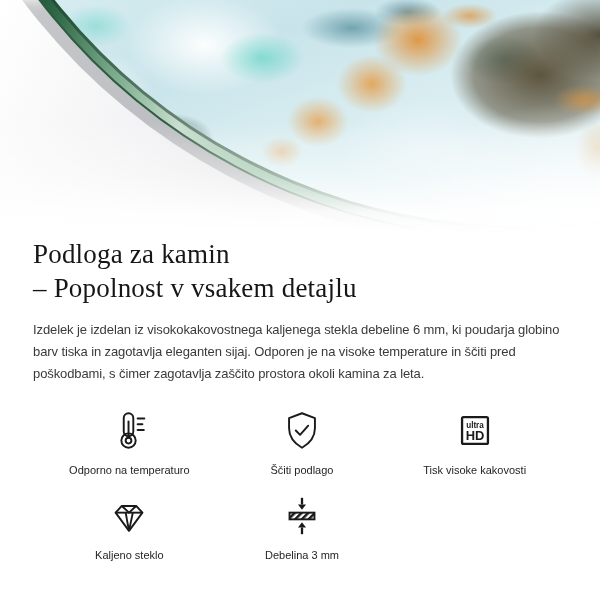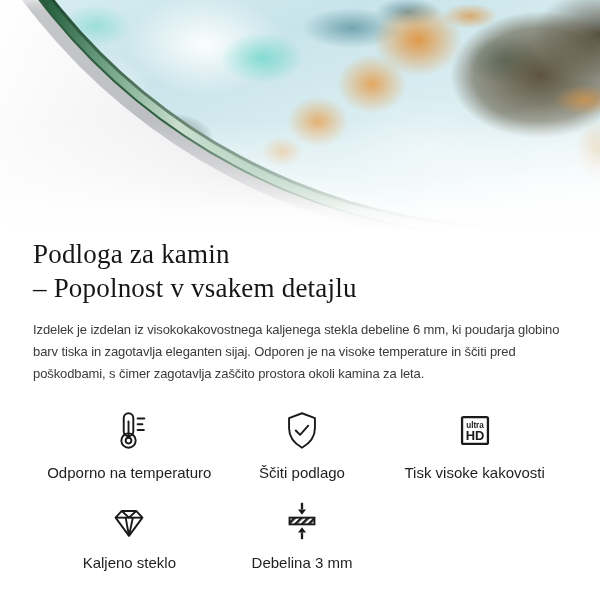--- a/index.html
+++ b/index.html
@@ -85,21 +85,21 @@
     margin:14px 0 0;max-width:546px;
     font-size:13px;line-height:22px;letter-spacing:-0.1px;color:#3a3a3a;
   }
   
   .features{
     display:grid;grid-template-columns:repeat(3,1fr);
     margin:22px 6px 0 10px;row-gap:16px;
   }
   .feature{display:flex;flex-direction:column;align-items:center;}
   .feature .icon{height:48px;display:flex;align-items:center;justify-content:center;}
-  .feature .label{margin-top:9px;font-size:15px;color:#1f1f1f;white-space:nowrap;}
+  .feature .label{margin-top:9px;font-size:11px;color:#1f1f1f;white-space:nowrap;}
   svg{display:block;}
 </style>
 </head>
 <body>
 
 <div class="hero">
   <div class="hero-bg"></div>
   <div class="glass-shadow"></div>
   <div class="edge-outline"></div>
   <div class="glass-edge"></div>

